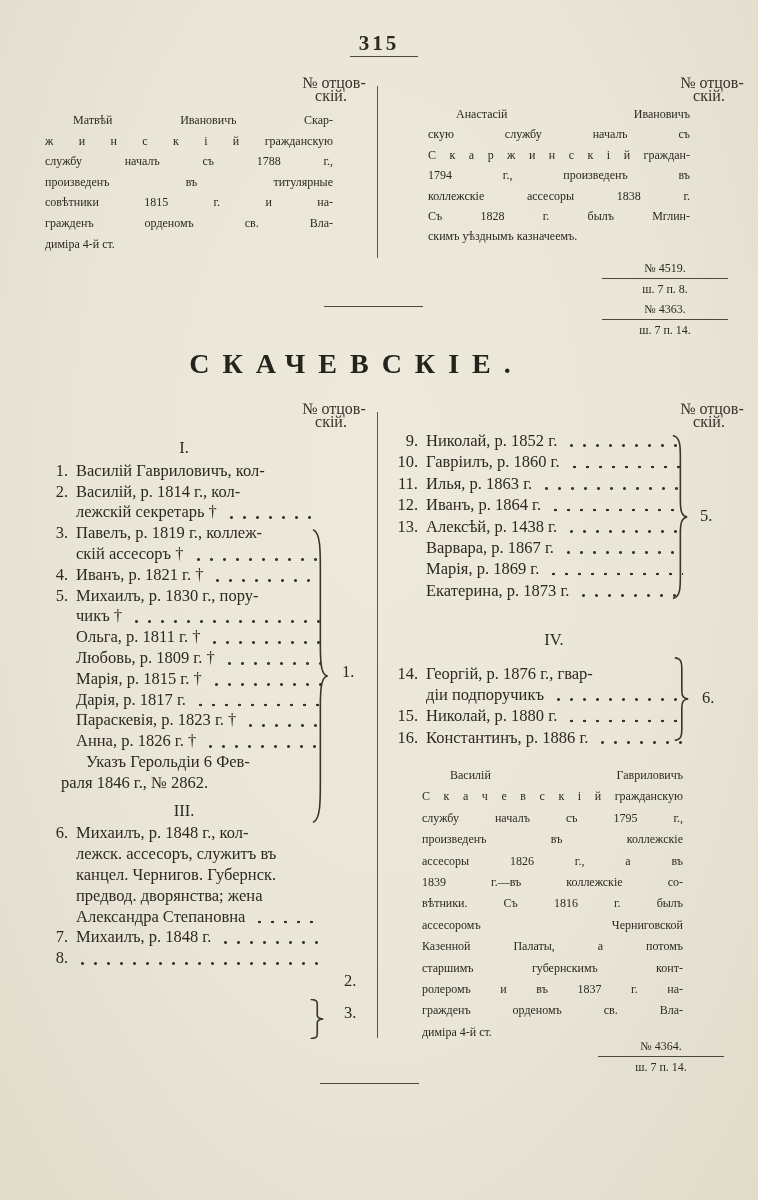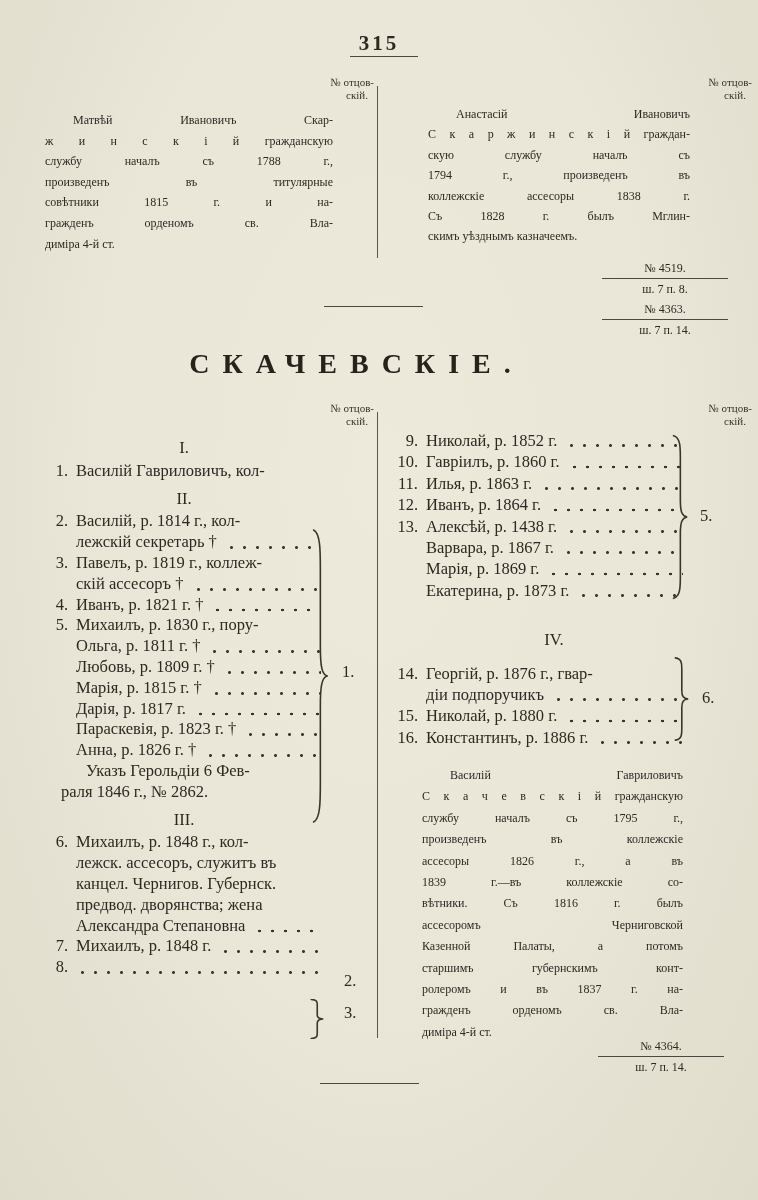--- a/index.html
+++ b/index.html
@@ -10,21 +10,21 @@
     background:radial-gradient(ellipse at 50% 40%, #ede9db 0%, #e9e5d7 55%, #e0dccb 100%);
     font-family:Liberation Serif, serif;
     color:#2d2922;
     overflow:hidden;
   }
   .abs{position:absolute;}
   
   #pageno{top:31px;left:0;width:758px;text-align:center;font-size:21px;font-weight:bold;letter-spacing:3px;}
   #pageno-rule{top:56px;left:350px;width:68px;border-top:1.6px solid #4d483f;height:0;}
   
-  .colhead{width:80px;font-size:11px;line-height:13px;text-align:right;color:#37322a;}
+  .colhead{width:80px;font-size:16px;line-height:13px;text-align:center;color:#37322a;}
   .colhead div:last-child{padding-right:6px;}
   
   .vdiv{width:1px;background:#5a544a;}
   
   .para{font-size:12px;}
   .para .ln{text-align:justify;text-align-last:justify;white-space:normal;}
   .para .ln.last{text-align-last:left;}
   .para .ln:first-child{text-indent:28px;}
   #para-top-left{top:110px;left:45px;width:288px;line-height:20.6px;}
   #para-top-right{top:104px;left:428px;width:262px;line-height:20.4px;}
@@ -95,22 +95,22 @@
       <div class="ln">Матвѣй Ивановичъ Скар-</div>
       <div class="ln">ж и н с к і й гражданскую</div>
       <div class="ln">службу началъ съ 1788 г.,</div>
       <div class="ln">произведенъ въ титулярные</div>
       <div class="ln">совѣтники 1815 г. и на-</div>
       <div class="ln">гражденъ орденомъ св. Вла-</div>
       <div class="ln last">диміра 4-й ст.</div>
     </div>
   <div class="abs para" id="para-top-right">
       <div class="ln">Анастасій Ивановичъ</div>
+      <div class="ln">скую службу началъ съ</div>
       <div class="ln">С к а р ж и н с к і й граждан-</div>
-      <div class="ln">скую службу началъ съ</div>
       <div class="ln">1794 г., произведенъ въ</div>
       <div class="ln">коллежскіе ассесоры 1838 г.</div>
       <div class="ln">Съ 1828 г. былъ Мглин-</div>
       <div class="ln last">скимъ уѣзднымъ казначеемъ.</div>
     </div>
 
   <div class="abs refblock" id="refs-top">
     <div class="refline">№ 4519.</div>
     <div class="refrule"></div>
     <div class="refline">ш. 7 п. 8.</div>
@@ -131,21 +131,20 @@
     <div>№ отцов-</div>
     <div>скій.</div>
   </div>
 
   <div class="abs list" id="list-left">
       <div class="lrow heading">I.</div>
       <div class="lrow">
         <span class="num">1.</span>
         <span class="txt">Василій Гавриловичъ, кол-</span>
       </div>
-      <div class="lrow heading">II.</div>
       <div class="lrow">
         <span class="num">2.</span>
         <span class="txt">Василій, р. 1814 г., кол-</span>
       </div>
       <div class="lrow">
         <span class="num"></span>
         <span class="txt">лежскій секретарь †</span>
         <span class="dots"></span>
       </div>
       <div class="lrow">
@@ -158,20 +157,25 @@
         <span class="dots"></span>
       </div>
       <div class="lrow">
         <span class="num">4.</span>
         <span class="txt">Иванъ, р. 1821 г. †</span>
         <span class="dots"></span>
       </div>
       <div class="lrow">
         <span class="num">5.</span>
         <span class="txt">Михаилъ, р. 1830 г., пору-</span>
+      </div>
+      <div class="lrow">
+        <span class="num"></span>
+        <span class="txt">чикъ †</span>
+        <span class="dots"></span>
       </div>
       <div class="lrow">
         <span class="num"></span>
         <span class="txt">Ольга, р. 1811 г. †</span>
         <span class="dots"></span>
       </div>
       <div class="lrow">
         <span class="num"></span>
         <span class="txt">Любовь, р. 1809 г. †</span>
         <span class="dots"></span>

